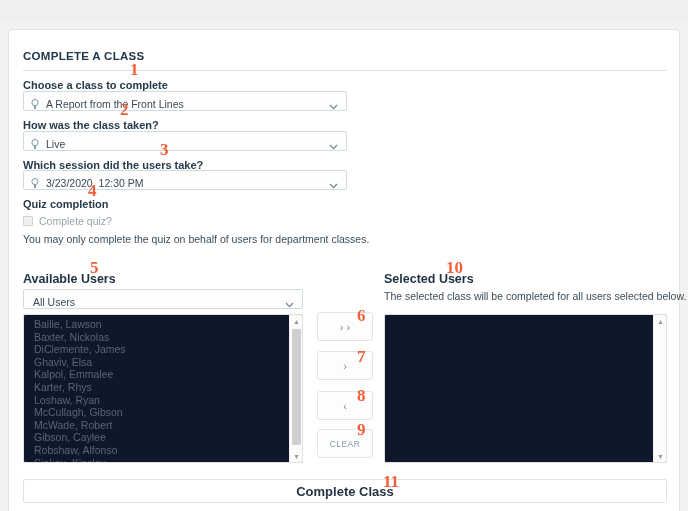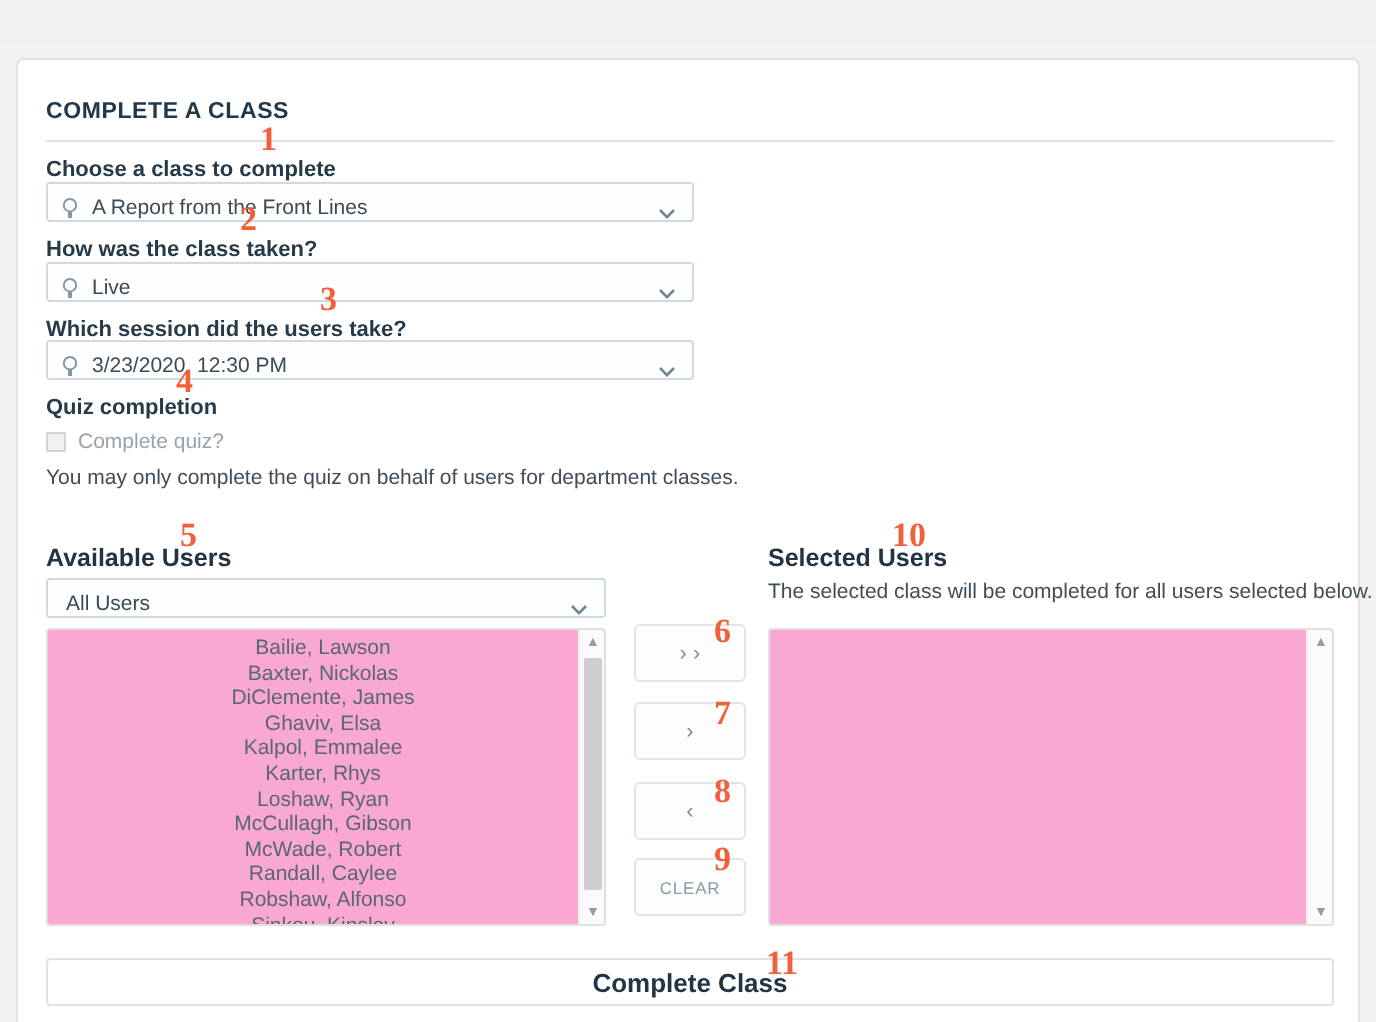--- a/index.html
+++ b/index.html
@@ -119,24 +119,23 @@
   .section-sub {
     position: absolute;
     font-size: 10.5px;
     color: #3e4d59;
     white-space: nowrap;
   }
   .listbox {
     position: absolute;
     box-sizing: border-box;
     border: 1px solid #e0e0e0;
-    background: #f9a8d4;
+    background: #0f172a;
     border-radius: 2px;
     overflow: hidden;
-    text-align: center;
   }
   .list-inner {
     position: absolute;
     left: 0; top: 3px; right: 13px; bottom: 0;
     overflow: hidden;
   }
   .list-item {
     font-size: 10.5px;
     color: #5b6670;
     padding: 0 0 0 10px;
@@ -289,21 +288,21 @@
       <div class="list-inner" id="available-list">
           <div class="list-item">Bailie, Lawson</div>
           <div class="list-item">Baxter, Nickolas</div>
           <div class="list-item">DiClemente, James</div>
           <div class="list-item">Ghaviv, Elsa</div>
           <div class="list-item">Kalpol, Emmalee</div>
           <div class="list-item">Karter, Rhys</div>
           <div class="list-item">Loshaw, Ryan</div>
           <div class="list-item">McCullagh, Gibson</div>
           <div class="list-item">McWade, Robert</div>
-          <div class="list-item">Randall, Caylee</div>
+          <div class="list-item">Gibson, Caylee</div>
           <div class="list-item">Robshaw, Alfonso</div>
           <div class="list-item">Sinkou, Kinsley</div>
         </div>
       <div class="scrollbar">
         <div class="sb-arrow sb-up">▲</div>
         <div class="sb-thumb" style="top:14px; height:116px;"></div>
         <div class="sb-arrow sb-down">▼</div>
       </div>
     </div>
 

